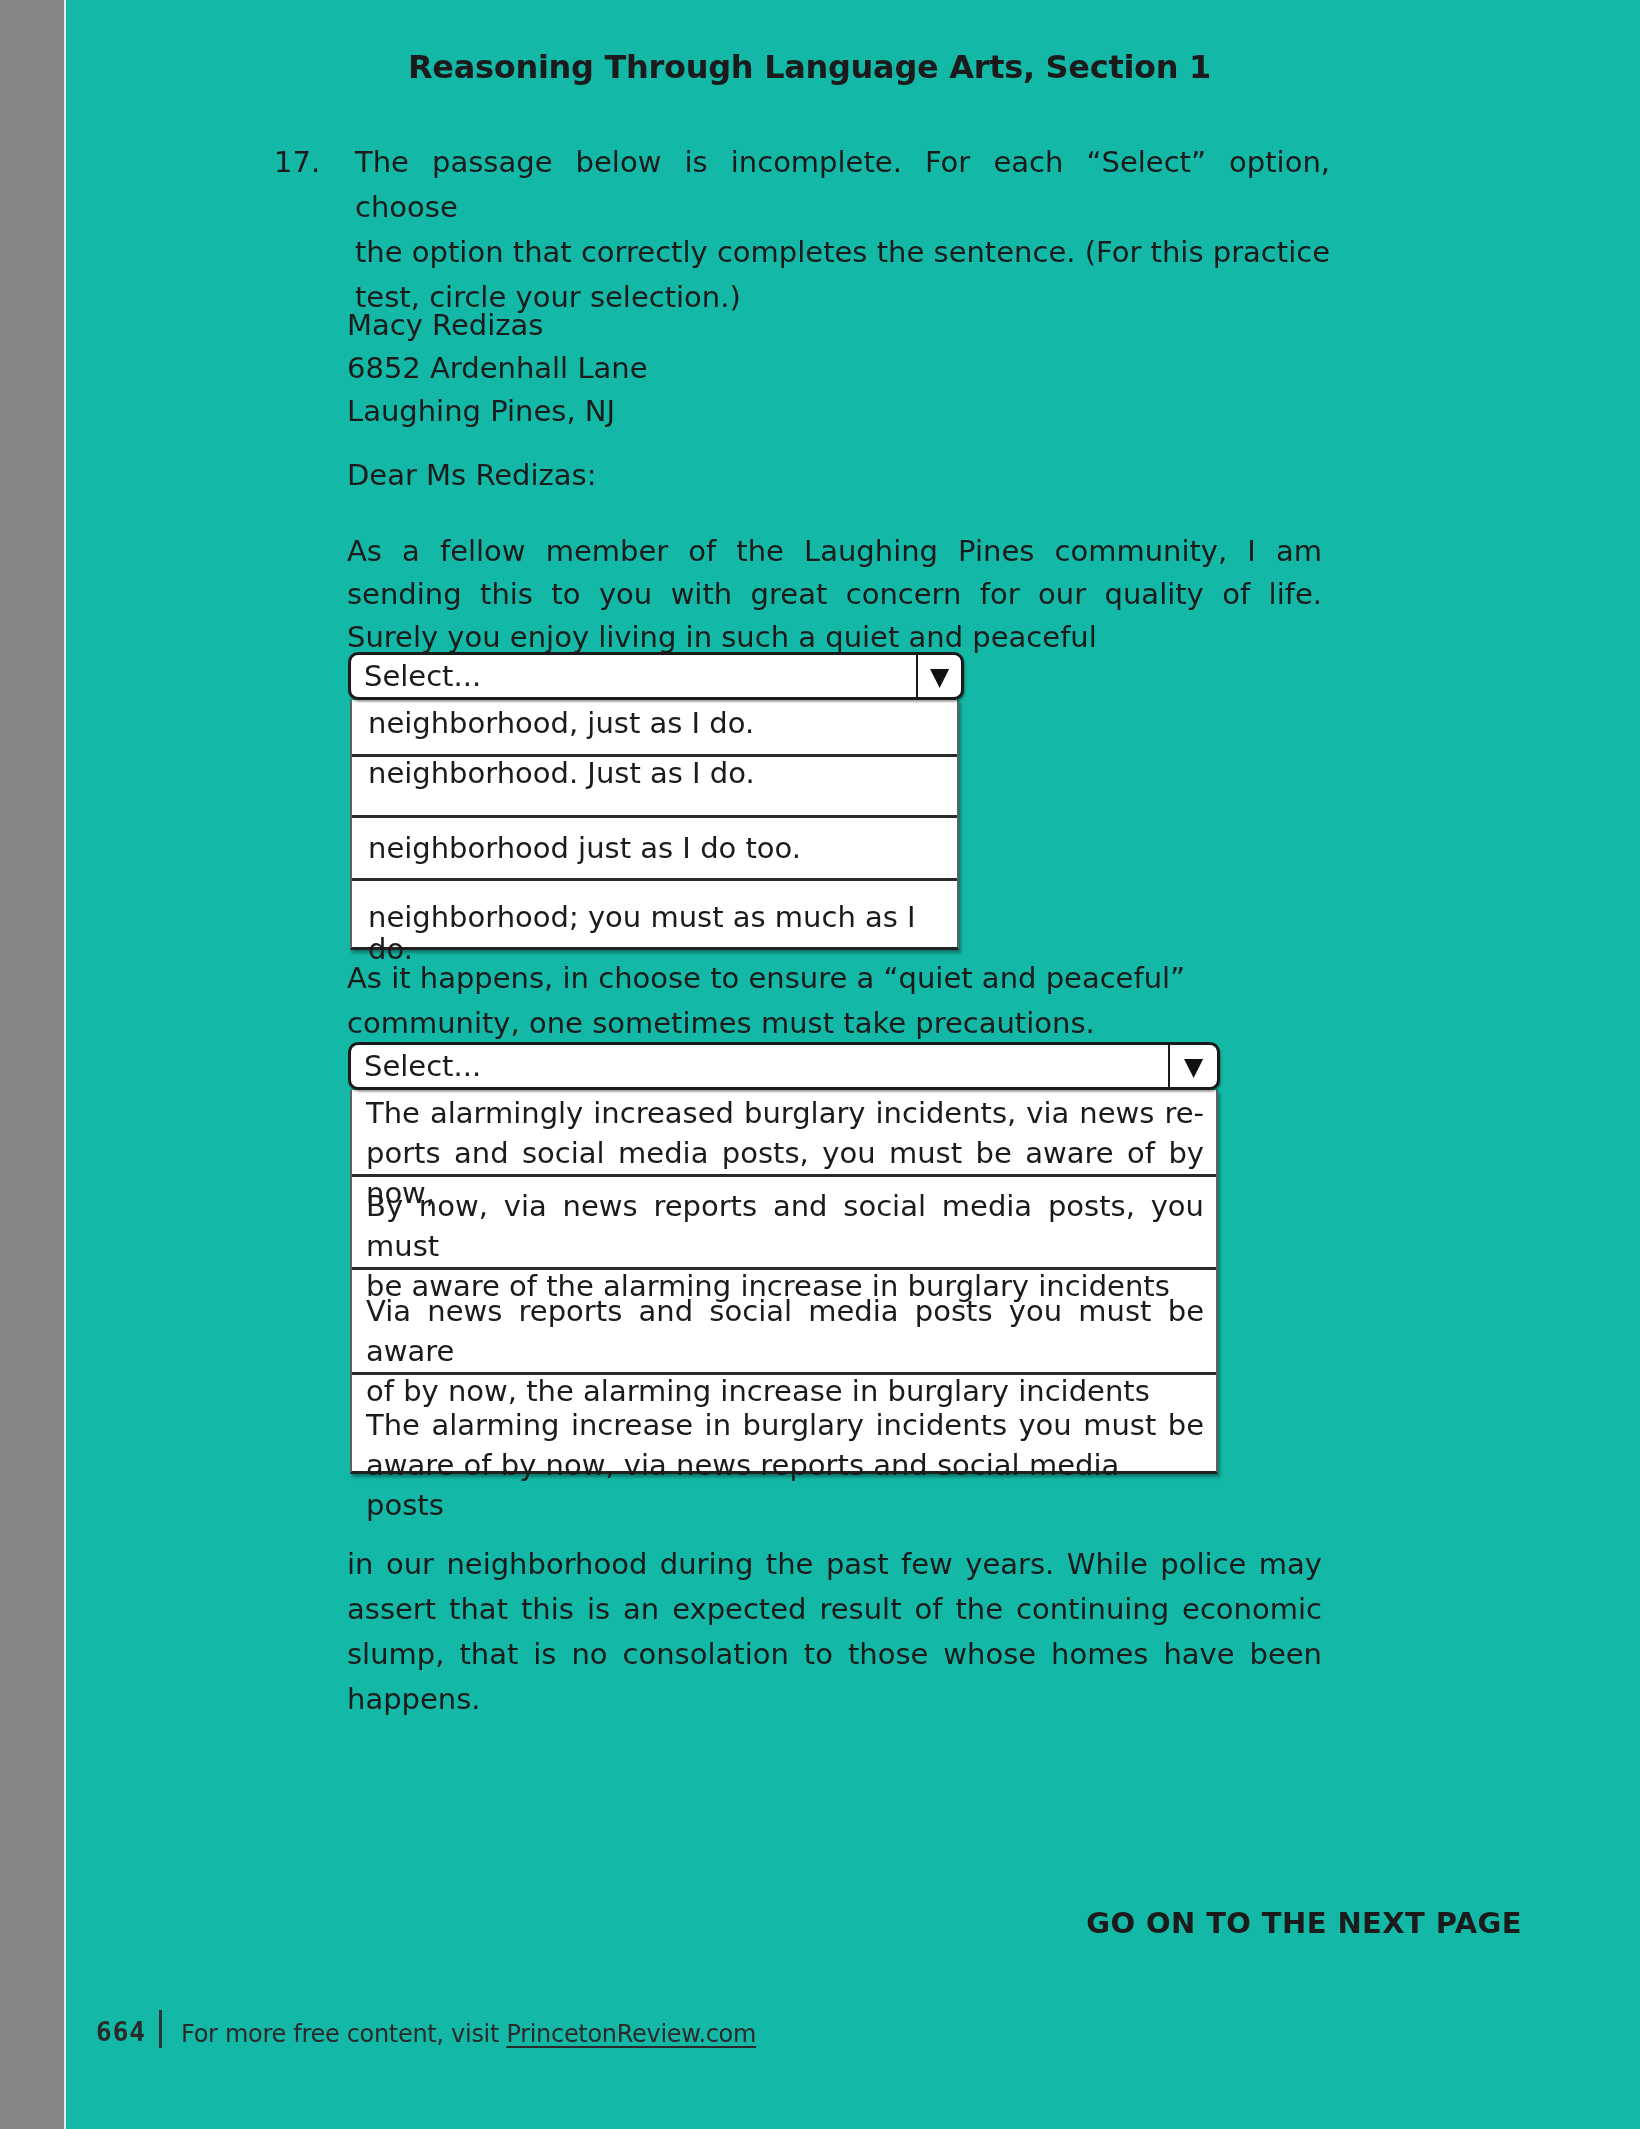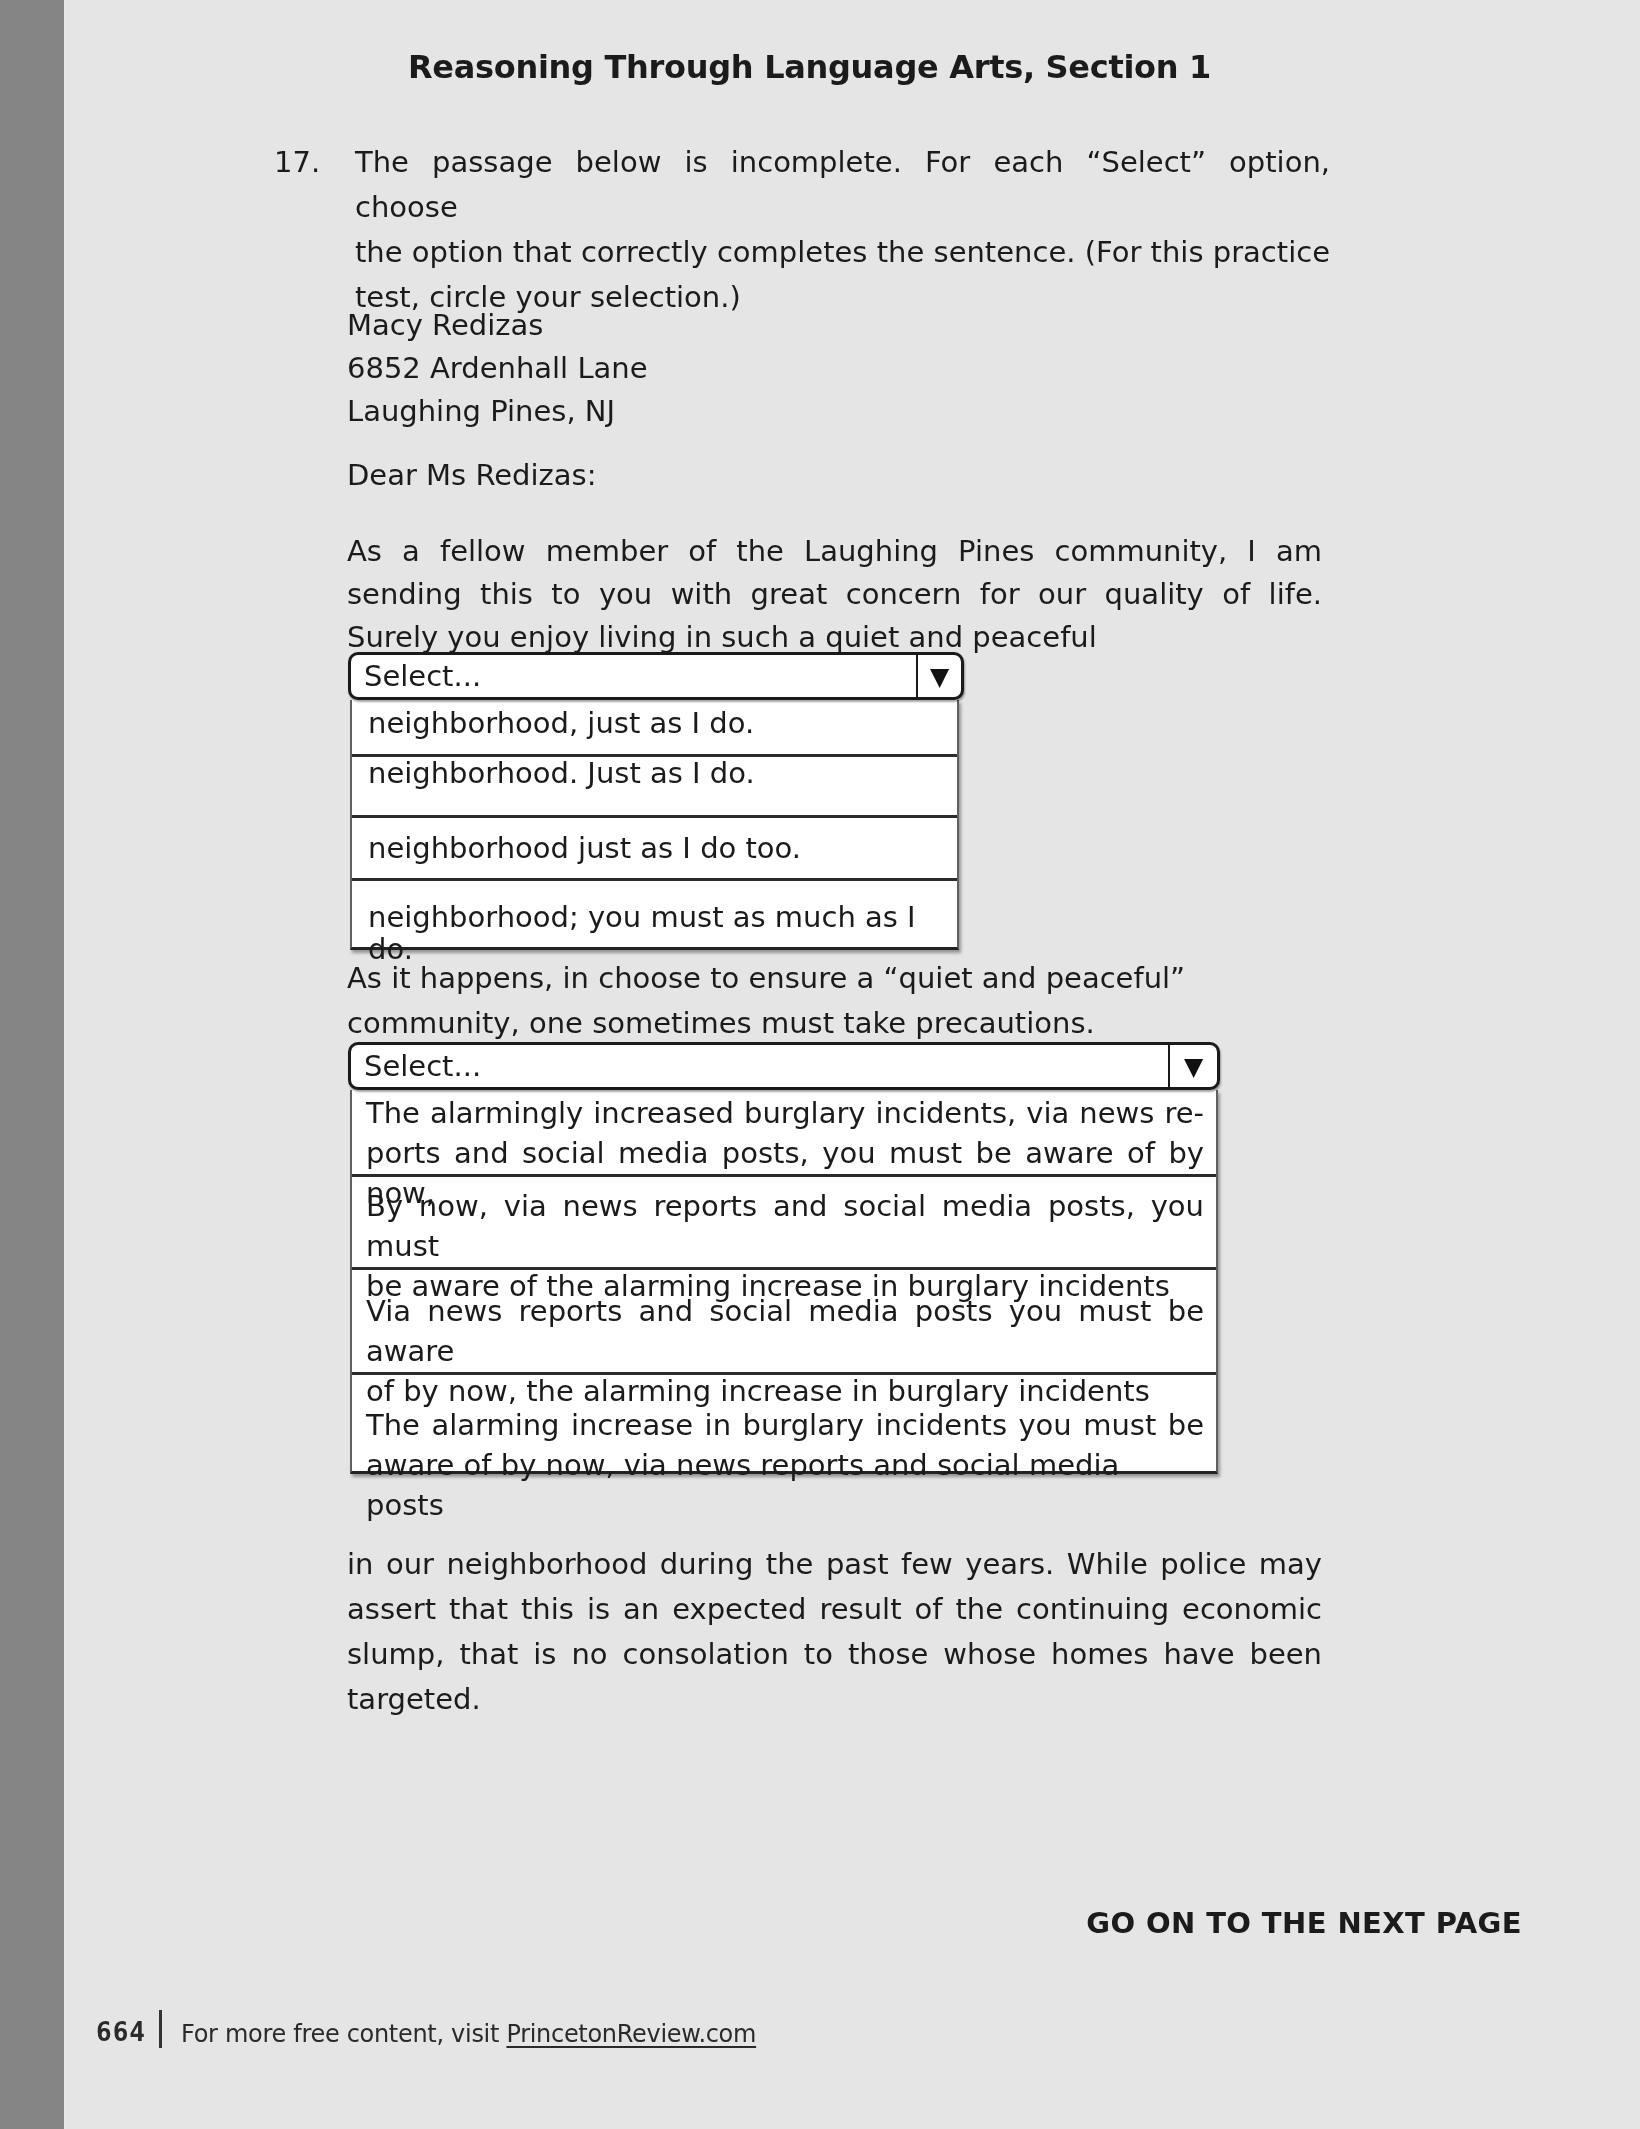--- a/index.html
+++ b/index.html
@@ -1,19 +1,19 @@
 <!DOCTYPE html>
 <html><head>
 <meta charset="utf-8">
 <style>
   html,body{margin:0;padding:0;background:#ffffff;}
   .page{
     position:relative;
     width:1640px;height:2129px;
-    background:#e5e5e5;
+    background:#14b8a6;
     font-family:"DejaVu Sans",sans-serif;
     color:#1b1b1b;
     overflow:hidden;
   }
   .edge-bar{
     position:absolute;left:0;top:0;width:64px;height:2129px;
     background:#858585;border-right:2px solid #e8e8e8;
   }
   .title{
     position:absolute;left:408px;top:48px;
@@ -151,21 +151,21 @@
     <div class="opt">
       <div class="jline">The alarming increase in burglary incidents you must be</div>
       <div>aware of by now, via news reports and social media posts</div>
     </div>
   </div>
 
   <div class="para" style="top:1542px">
     <div class="jline">in our neighborhood during the past few years. While police may</div>
     <div class="jline">assert that this is an expected result of the continuing economic</div>
     <div class="jline">slump, that is no consolation to those whose homes have been</div>
-    <div>targeted.</div>
+    <div>happens.</div>
   </div>
 
   <div class="goon">GO ON TO THE NEXT PAGE</div>
 
   <div class="footer-num">664</div>
   <div class="footer-bar"></div>
   <div class="footer-text"><span>For more free content, visit </span><span class="link">PrincetonReview.com</span></div>
 
 </div>
 

